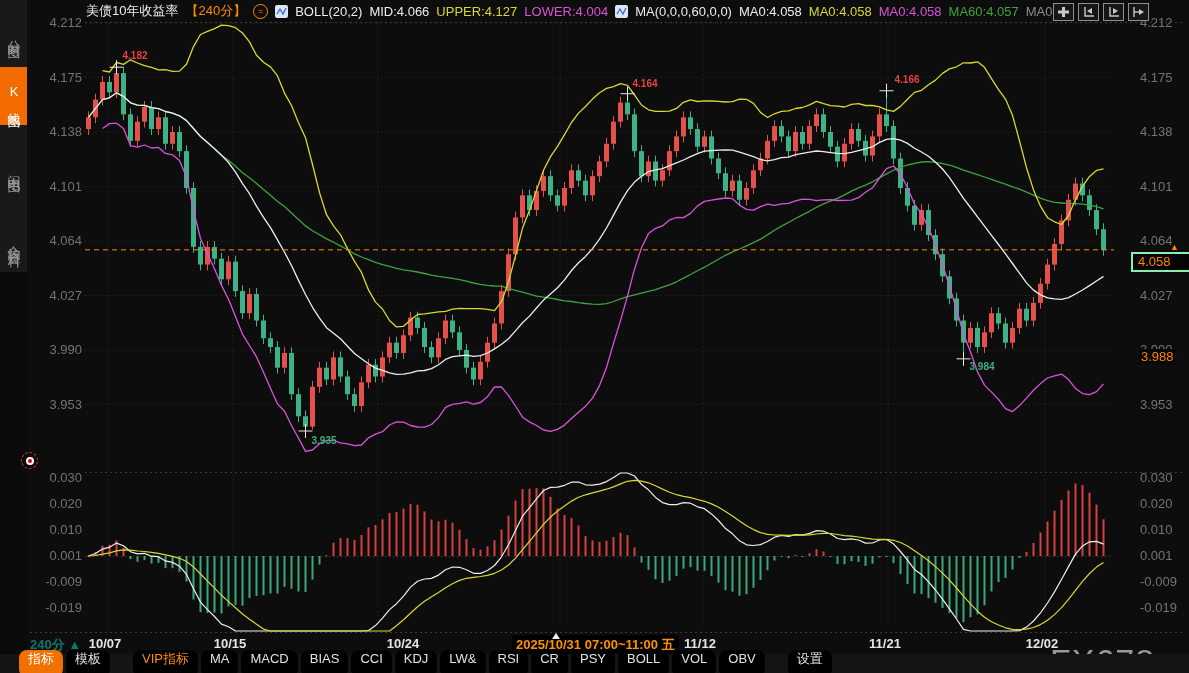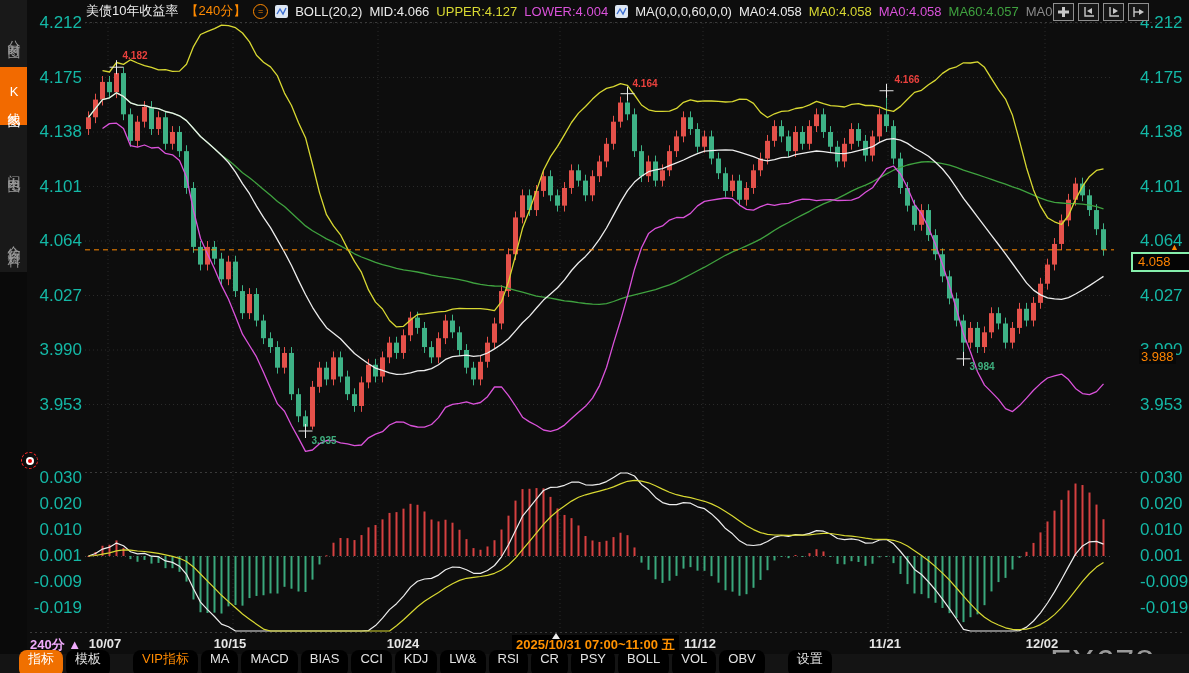--- a/index.html
+++ b/index.html
@@ -12,32 +12,32 @@
   .chip{width:13px;height:13px;background:#dde6f2;border-radius:2px;display:inline-flex;align-items:center;justify-content:center;flex:none;}
   #permenu{width:13px;height:13px;border:1px solid #ff8a00;border-radius:50%;color:#ff8a00;display:inline-flex;align-items:center;justify-content:center;font-size:9px;line-height:1;flex:none;cursor:pointer;}
   #topicons{position:absolute;left:1053px;top:3px;display:flex;gap:4px;z-index:5;}
   .navbtn{width:19px;height:16px;border:1px solid #8f8f8f;background:#161616;display:flex;align-items:center;justify-content:center;cursor:pointer;}
   
   #sidebar{position:absolute;left:0;top:0;width:27px;height:654px;background:#191919;z-index:5;}
   #sidebar .dark{position:absolute;left:0;top:272px;width:27px;height:382px;background:#0a0a0a;}
   .tab{position:absolute;left:0;width:27px;writing-mode:vertical-rl;text-orientation:upright;display:flex;justify-content:center;align-items:center;color:#9a9a9a;font-size:13px;letter-spacing:3px;cursor:pointer;}
   .tab.active{background:#f26a00;color:#fff;}
   
-  .axis{position:absolute;width:50px;font-size:17px;color:#14b8a6;line-height:16px;z-index:3;}
+  .axis{position:absolute;width:50px;font-size:13px;color:#737373;line-height:16px;z-index:3;}
   .axL{left:32px;text-align:right;}
   .axR{left:1140px;text-align:left;}
   .ann{position:absolute;font-size:10px;font-weight:700;z-index:4;}
   
   #macdhdr{position:absolute;top:453px;left:92px;display:flex;gap:9px;font-size:13px;white-space:nowrap;z-index:4;}
   #sun{position:absolute;left:21px;top:452px;width:15px;height:15px;border:1px dashed #ff2a2a;border-radius:50%;display:flex;align-items:center;justify-content:center;z-index:6;cursor:pointer;}
   #sun .w{width:8px;height:8px;border-radius:50%;background:#fff;display:flex;align-items:center;justify-content:center;}
   #sun .r{width:4px;height:4px;border-radius:50%;background:#e00000;}
   
   #taxis{position:absolute;left:0;top:633px;width:1189px;height:21px;z-index:3;}
-  #period{position:absolute;left:30px;top:3px;color:#f0abfc;font-size:13px;font-weight:700;}
+  #period{position:absolute;left:30px;top:3px;color:#0f766e;font-size:13px;font-weight:700;}
   .tick{position:absolute;top:3px;transform:translateX(-50%);font-size:13px;color:#e6e6e6;font-weight:700;}
   #selDate{position:absolute;top:2px;background:#000;color:#ff9100;font-size:13px;font-weight:700;padding:1px 4px;}
   #selmark{position:absolute;top:0;width:0;height:0;border-left:4px solid transparent;border-right:4px solid transparent;border-bottom:6px solid #eee;}
   
   #badge{position:absolute;left:1131px;width:52px;height:16px;border:2px solid #86efac;color:#ff8400;font-size:13px;line-height:16px;padding-left:5px;background:#050505;z-index:4;}
   #badgeArrow{position:absolute;left:1170px;color:#ff8400;font-size:9px;z-index:5;}
   #price2{position:absolute;left:1139px;color:#ff8400;font-size:13px;background:#080808;padding:0 2px;z-index:4;}
   #wm{position:absolute;left:1050px;top:614px;font-size:34px;color:#9a9a9a;letter-spacing:1px;z-index:6;margin-top:28px;}
   
   #tbar{position:absolute;left:0;top:654px;width:1189px;height:19px;background:#141414;display:flex;gap:3px;padding-left:19px;box-sizing:border-box;align-items:center;z-index:6;}

